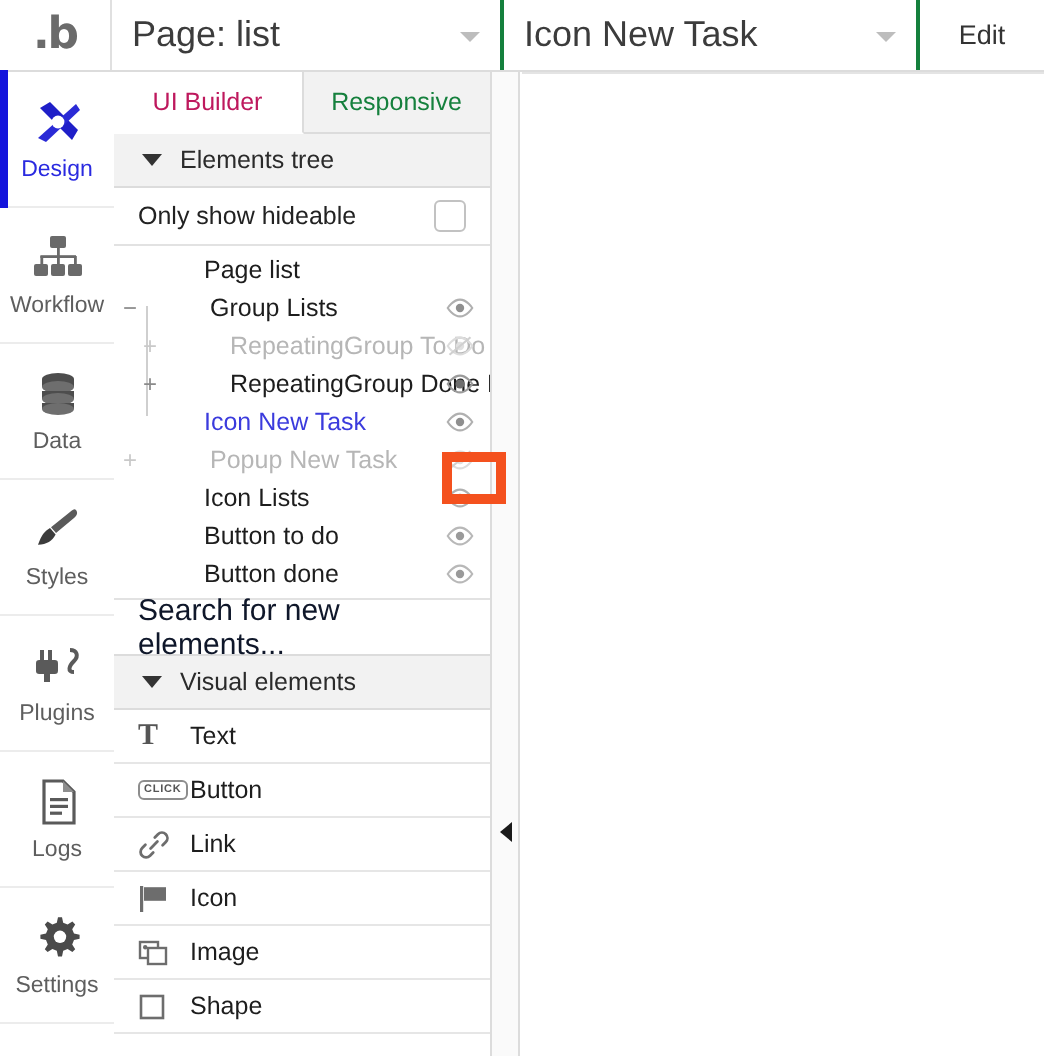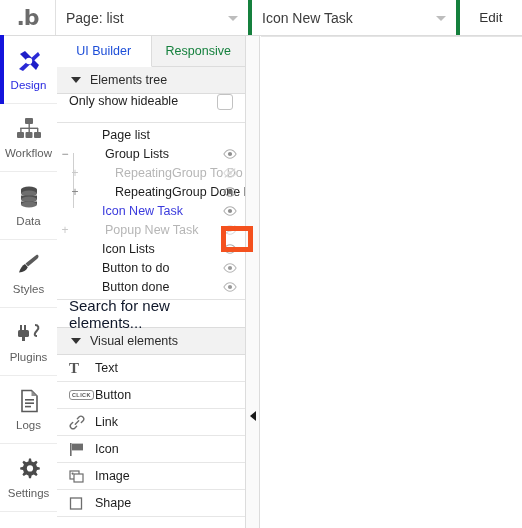--- a/index.html
+++ b/index.html
@@ -21,22 +21,22 @@
     width: 56px; display: flex; align-items: center; justify-content: center;
     border-right: 1px solid #e0e0e0;
   }
   .logo-glyph {
     font-family: "DejaVu Sans", sans-serif;
     font-size: 22px; font-weight: 700; color: #6b6b6b;
     letter-spacing: -1px; line-height: 1;
   }
   .topdd {
     position: relative; display: flex; align-items: center;
-    border-right: 4px solid #15803d; padding: 0 10px;
-    font-size: 14px; color: #3c3c3c;
+    border-right: 2px solid #15803d; padding: 0 10px;
+    font-size: 18px; color: #3c3c3c;
   }
   .topdd.page { width: 196px; }
   .topdd.elem { width: 208px; }
   .topdd .caret {
     position: absolute; right: 10px; top: 50%; margin-top: -2px;
     width: 0; height: 0;
     border-left: 5px solid transparent; border-right: 5px solid transparent;
     border-top: 5px solid #bdbdbd;
   }
   .edit-cell {
@@ -71,34 +71,34 @@
     overflow: hidden;
   }
   .tabs { display: flex; height: 31px; background: #f2f2f2; }
   .tab {
     flex: 1; display: flex; align-items: center; justify-content: center;
     font-size: 12.5px; color: #15803d;
     border-bottom: 1px solid #dcdcdc; border-right: 1px solid #dcdcdc;
   }
   .tab:last-child { border-right: none; }
   .tab.active {
-    background: #ffffff; color: #1d4ed8; border-bottom: 1px solid #ffffff;
+    background: #ffffff; color: #be185d; border-bottom: 1px solid #ffffff;
   }
   .section-head {
     height: 27px; display: flex; align-items: center;
     background: #f2f2f2; border-bottom: 1px solid #dcdcdc;
     font-size: 12.5px; color: #2b2b2b; padding-left: 14px;
   }
   .section-head .tri {
     width: 0; height: 0; margin-right: 9px;
     border-left: 5px solid transparent; border-right: 5px solid transparent;
     border-top: 6px solid #333;
   }
   .hideable-row {
-    height: 29px; display: flex; align-items: flex-start; justify-content: space-between;
+    height: 29px; display: flex; align-items: center; justify-content: space-between;
     padding: 0 12px 0 12px; border-bottom: 1px solid #e2e2e2;
     font-size: 12.5px; color: #222;
   }
   .chk {
     width: 16px; height: 16px; border: 1px solid #c2c2c2; border-radius: 3px;
     background: #fff;
   }
 
   .tree { padding-top: 2px; position: relative; }
   .tree-row {

